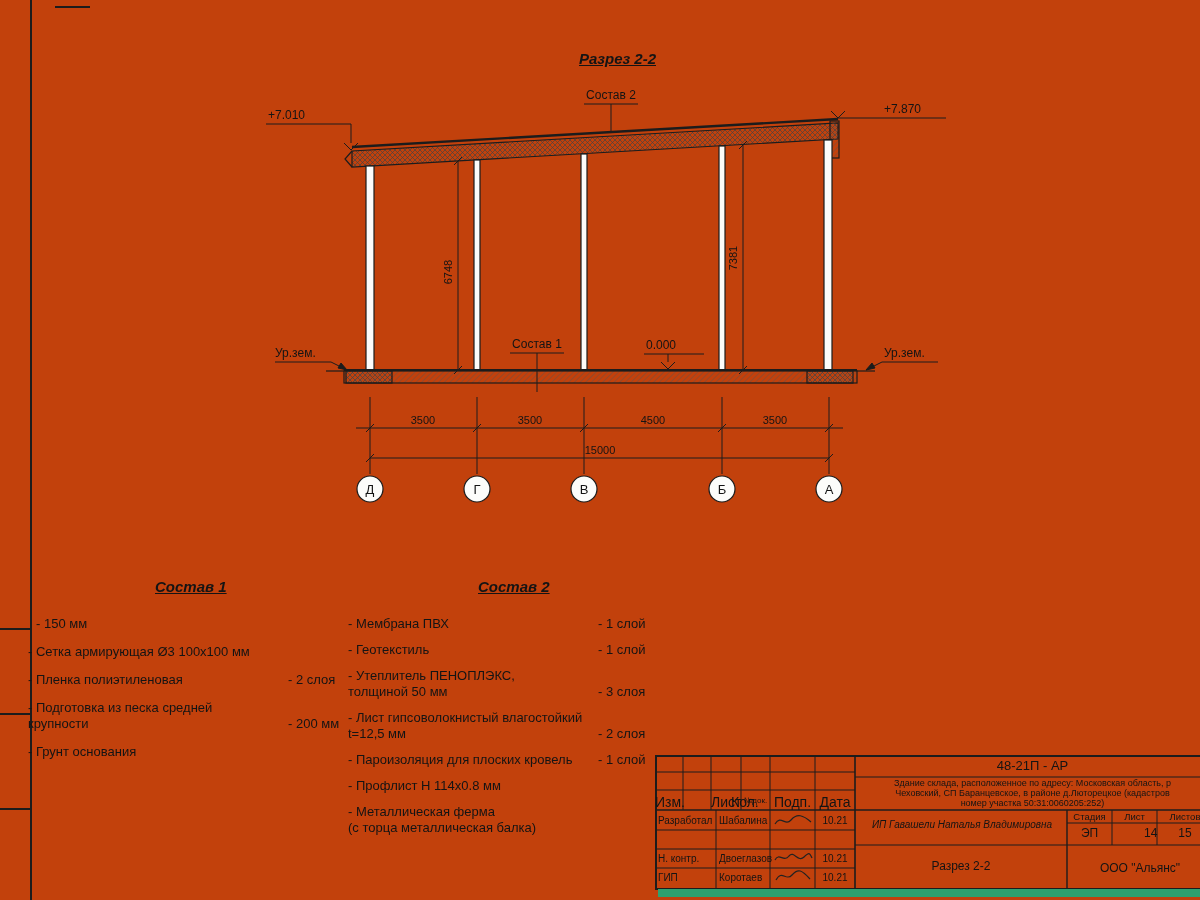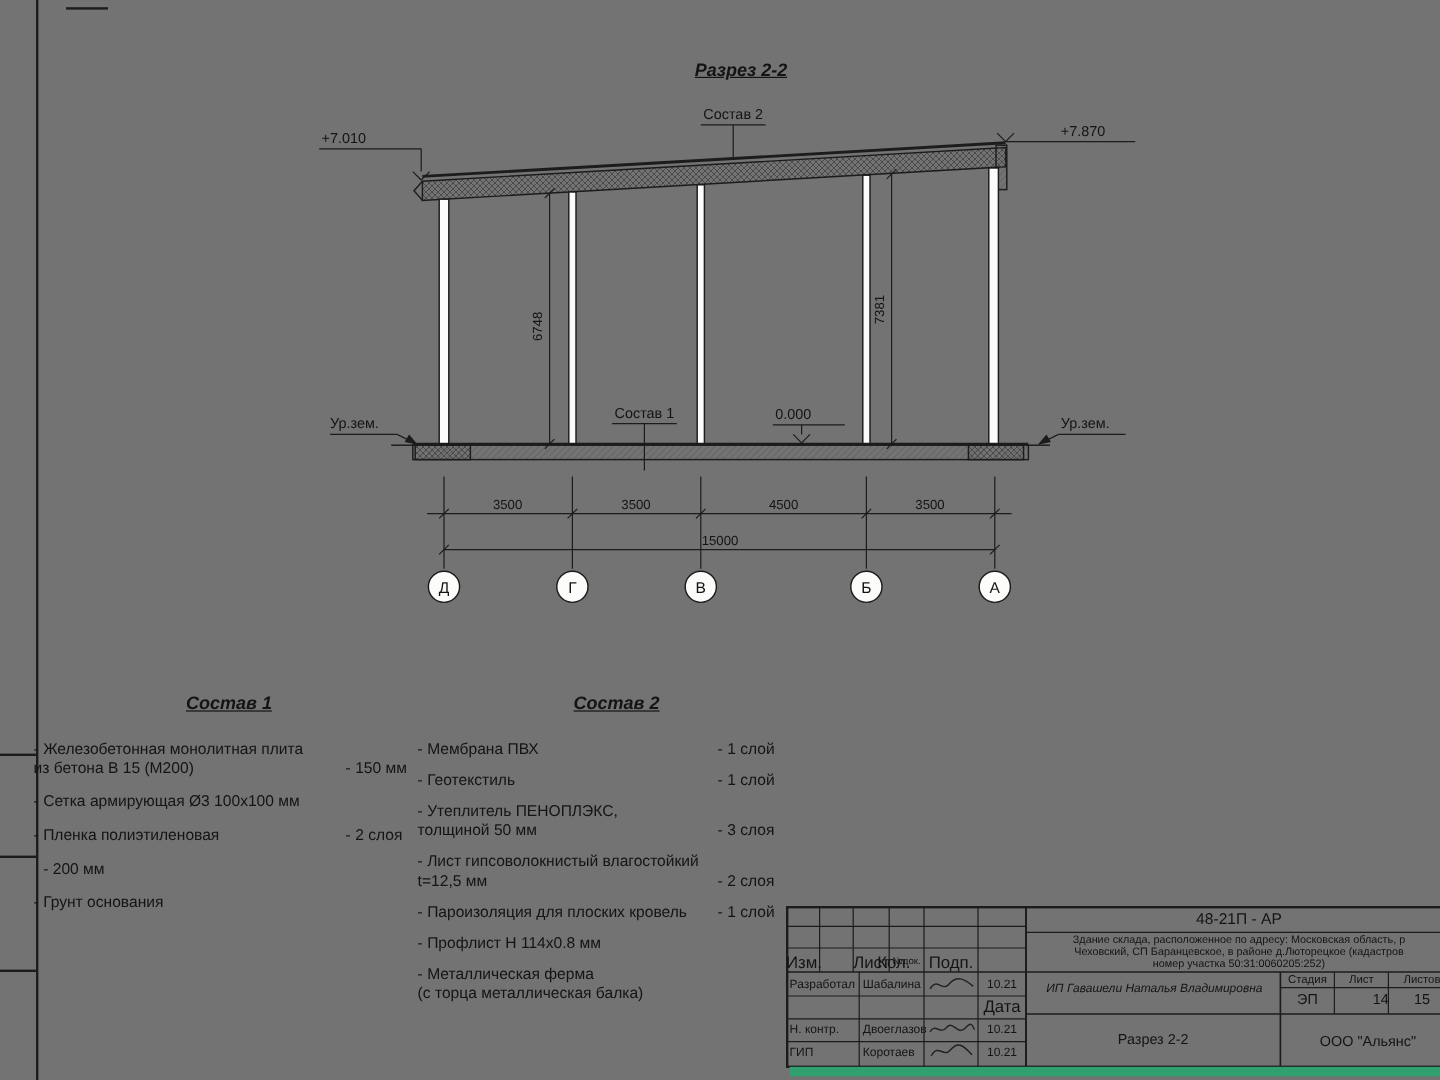--- a/index.html
+++ b/index.html
@@ -1,18 +1,18 @@
 <!DOCTYPE html>
 <html><head>
 <meta charset="utf-8">
 <style>
   * { margin:0; padding:0; box-sizing:border-box; }
   html,body { width:1200px; height:900px; }
   body { font-family:"Liberation Sans","DejaVu Sans",sans-serif; background:#ffffff; color:#141414; }
-  .sheet { position:relative; width:1200px; height:900px; background:#737373; overflow:hidden; }
+  .sheet { position:relative; width:1200px; height:900px; background:#c2410c; overflow:hidden; }
   .abs { position:absolute; }
   .frame-line { position:absolute; background:#1c1c1c; }
   .page-title { position:absolute; left:545px; top:50px; width:145px; text-align:center;
                 font-size:15px; font-style:italic; font-weight:600; text-decoration:underline; }
   .mat-title { position:absolute; font-size:15px; font-style:italic; font-weight:600; text-decoration:underline; }
   .mat-list { position:absolute; font-size:13px; line-height:16px; }
   .mat-item { display:flex; align-items:flex-end; }
   .s1 .mat-item { margin-bottom:12px; }
   .s2 .mat-item { margin-bottom:10px; }
   .mat-text { white-space:pre-line; }
@@ -151,33 +151,33 @@
       <text x="477" y="494" font-size="13" text-anchor="middle">Г</text>
       <text x="584" y="494" font-size="13" text-anchor="middle">В</text>
       <text x="722" y="494" font-size="13" text-anchor="middle">Б</text>
       <text x="829" y="494" font-size="13" text-anchor="middle">А</text>
     </g>
   </svg>
 
   <div class="mat-title" style="left:155px;top:578px;">Состав 1</div>
   <div class="mat-list s1" style="left:28px;top:616px;width:340px;">
     <div class="mat-item">
-      <div class="mat-text">- Железобетонная  монолитная плита
-из бетона В 15 (М200)</div>
       <div class="mat-value">- 150 мм</div>
     </div>
     <div class="mat-item">
       <div class="mat-text">- Сетка армирующая Ø3 100х100 мм</div>
       <div class="mat-value"></div>
     </div>
     <div class="mat-item">
       <div class="mat-text">- Пленка полиэтиленовая</div>
       <div class="mat-value">- 2 слоя</div>
     </div>
     <div class="mat-item">
+      <div class="mat-text">- Подготовка из песка средней
+крупности</div>
       <div class="mat-value">- 200 мм</div>
     </div>
     <div class="mat-item">
       <div class="mat-text">- Грунт основания</div>
       <div class="mat-value"></div>
     </div>
   </div>
 
   <div class="mat-title" style="left:478px;top:578px;">Состав 2</div>
   <div class="mat-list s2" style="left:348px;top:616px;width:320px;">
@@ -245,21 +245,21 @@
     <div class="t c doc-code" style="left:200px;top:4px;width:355px;">48-21П - АР</div>
     <div class="t desc" style="left:202px;top:24px;width:351px;">Здание склада, расположенное по адресу: Московская область, р</div>
     <div class="t desc" style="left:202px;top:34px;width:351px;">Чеховский, СП Баранцевское, в районе д.Люторецкое  (кадастров</div>
     <div class="t desc" style="left:202px;top:44px;width:351px;">номер участка 50:31:0060205:252)</div>
 
     <div class="t c hdr" style="left:0;top:40px;width:28px;">Изм.</div>
     <div class="t c hdr" style="left:28px;top:40px;width:28px;padding-left:48px;">Кол.</div>
     <div class="t c hdr" style="left:56px;top:40px;width:30px;">Лист</div>
     <div class="t c hdr-sm" style="left:86px;top:42px;width:29px;">№док.</div>
     <div class="t c hdr" style="left:115px;top:40px;width:45px;">Подп.</div>
-    <div class="t c hdr" style="left:160px;top:40px;width:40px;margin-top:36px;">Дата</div>
+    <div class="t c hdr" style="left:160px;top:40px;width:40px;">Дата</div>
 
     <div class="t role" style="left:3px;top:60px;width:57px;">Разработал</div>
     <div class="t role" style="left:64px;top:60px;width:50px;">Шабалина</div>
     <div class="t c role" style="left:160px;top:60px;width:40px;">10.21</div>
     <svg class="t" style="left:117px;top:57px;" width="42" height="17" viewBox="0 0 42 17">
       <path d="M3 12 C9 2, 13 15, 19 8 S31 3, 39 10" fill="none" stroke="#222" stroke-width="1.2"></path>
     </svg>
 
     <div class="t role" style="left:3px;top:79px;width:57px;"></div>
     <div class="t role" style="left:64px;top:79px;width:50px;"></div>

